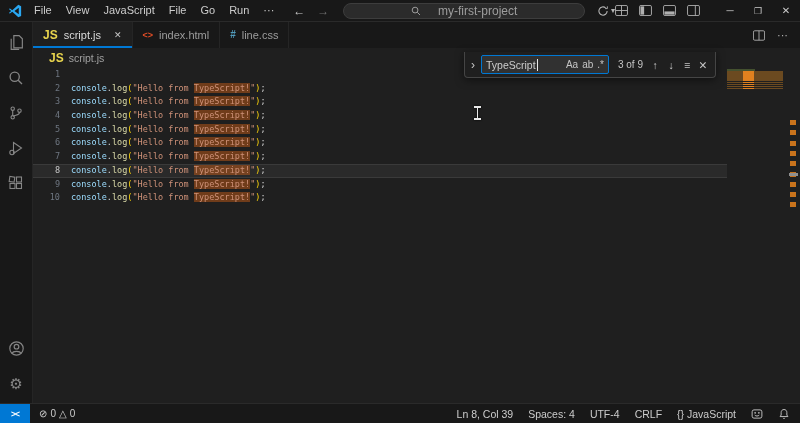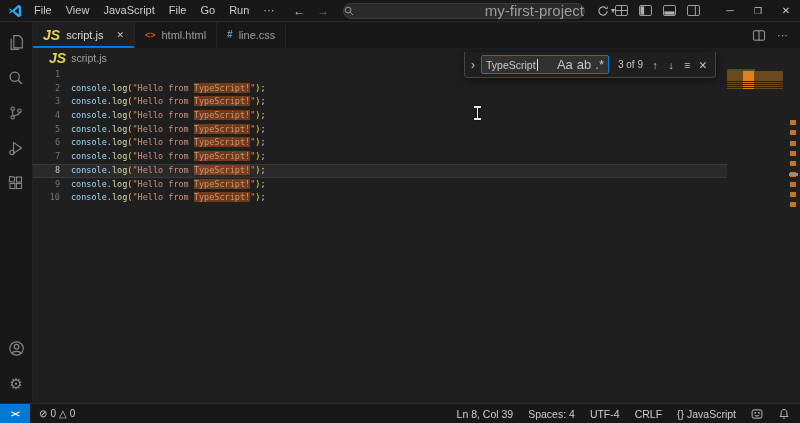--- a/index.html
+++ b/index.html
@@ -6,42 +6,42 @@
   html,body { width:800px; height:423px; overflow:hidden; }
   body { background:#1f1f1f; font-family:"Liberation Sans",sans-serif; color:#cccccc; font-size:11px; position:relative; }
 
   
   .titlebar { height:22px; background:#181818; border-bottom:1px solid #2a2a2a; display:flex; align-items:center; }
   .logo { margin:0 5px 0 8px; display:flex; }
   .menus { display:flex; }
   .menu-item { padding:0 7px; line-height:21px; color:#cccccc; cursor:default; }
   .nav { margin-left:12px; display:flex; gap:12px; font-size:12px; }
   .nav .fwd { color:#6e6e6e; }
-  .command-center { width:272px; height:16px; margin-left:14px; background:#2b2b2b; border:1px solid #3d3d3d; border-radius:8px; display:flex; align-items:center; justify-content:space-between; gap:17px; color:#9d9d9d; font-size:15px; }
+  .command-center { width:272px; height:16px; margin-left:14px; background:#2b2b2b; border:1px solid #3d3d3d; border-radius:8px; display:flex; align-items:center; justify-content:center; gap:17px; color:#9d9d9d; font-size:12px; }
   .sync { margin-left:12px; display:flex; align-items:center; gap:2px; color:#b6b6b6; }
   .sync .chev { font-size:8px; }
   .layout-group { margin-left:auto; display:flex; gap:11px; align-items:center; margin-right:16px; }
   .win-controls { display:flex; height:22px; }
   .win-btn { width:28px; display:flex; align-items:center; justify-content:center; font-size:10px; color:#cccccc; }
 
   
   .main { display:flex; height:381px; }
   .activitybar { width:33px; background:#181818; border-right:1px solid #252525; display:flex; flex-direction:column; align-items:center; padding:3px 0 2px; }
   .act-icon { width:33px; height:35px; display:flex; align-items:center; justify-content:center; color:#868686; }
   .act-spacer { flex:1; }
 
   .editor-group { flex:1; position:relative; background:#1f1f1f; min-width:0; }
   .tabbar { height:27px; background:#181818; display:flex; align-items:stretch; border-bottom:1px solid #1f1f1f; }
   .tab { display:flex; align-items:center; padding:0 10px; gap:6px; color:#9d9d9d; background:#181818; border-right:1px solid #252525; position:relative; }
   .tab.active { background:#1f1f1f; color:#dadada; }
   .tab.active::after { content:''; position:absolute; left:0; right:0; bottom:0; height:2px; background:#0078d4; }
   .tab-close { font-size:9px; margin-left:7px; color:#c6c6c6; }
   .tab-actions { margin-left:auto; display:flex; align-items:center; gap:12px; padding-right:12px; color:#b6b6b6; }
   .file-ico { font-weight:bold; line-height:1; }
-  .ico-js { color:#e8d44d; font-size:14px;font-style:italic; }
+  .ico-js { color:#e8d44d; font-size:12px; }
   .ico-html { color:#e44d26; font-size:9px; }
   .ico-css { color:#519aba; font-size:10px; }
   .breadcrumb { height:17px; display:flex; align-items:center; padding-left:16px; gap:5px; font-size:10.5px; color:#a0a0a0; }
 
   
   .code-area { position:absolute; top:44px; left:0; right:0; bottom:0; font-family:"DejaVu Sans Mono",monospace; font-size:8.5px; }
   .lines { position:absolute; top:2px; left:0; right:73px; }
   .line { display:flex; height:13.7px; line-height:13.7px; }
   .ln { width:27px; text-align:right; color:#6e7681; flex:none; }
   .code { margin-left:11px; white-space:pre; }
@@ -57,21 +57,21 @@
   .ruler { position:absolute; top:0; right:0; width:13px; bottom:0; }
   .ruler .m { position:absolute; left:3px; width:6px; height:5px; background:#c9731c; }
   .ruler .c { position:absolute; left:2px; width:9px; height:3px; background:#8f8f8f; }
 
   
   .find { position:absolute; top:30px; right:84px; width:252px; height:26px; background:#1f1f1f; border:1px solid #454545; border-top:none; border-radius:0 0 4px 4px; display:flex; align-items:center; padding:0 4px; gap:4px; box-shadow:0 2px 8px rgba(0,0,0,.5); font-family:"Liberation Sans",sans-serif; z-index:5; }
   .find-chevron { color:#c5c5c5; font-size:12px; padding:0 2px; }
   .find-input { width:152px; height:19px; background:#313131; border:1px solid #0078d4; border-radius:2px; display:flex; align-items:center; padding:0 4px; font-size:10.5px; color:#cccccc; }
   .caret { display:inline-block; width:1px; height:12px; background:#e8e8e8; margin-left:1px; }
   .find-opts { margin-left:auto; display:flex; gap:4px; }
-  .fopt { font-size:13px; color:#c5c5c5; }
+  .fopt { font-size:10px; color:#c5c5c5; }
   .fopt.word { }
   .find-results { font-size:10px; color:#c5c5c5; margin-left:5px; white-space:nowrap; }
   .find-btns { margin-left:auto; display:flex; }
   .find-btn { width:16px; text-align:center; color:#c5c5c5; font-size:10.5px; }
 
   
   .ibeam { position:absolute; left:440px; top:84px; width:9px; height:14px; z-index:9; filter:drop-shadow(0 0 1px rgba(0,0,0,.9)); }
   .ibeam i { position:absolute; background:#e8e8e8; }
   .ibeam .v { left:3.5px; top:0; width:1.6px; height:14px; }
   .ibeam .t { left:1px; top:0; width:7px; height:1.6px; }
@@ -199,21 +199,21 @@
   <div class="editor-group">
     <div class="tabbar">
       <div id="tabs" style="display:flex;">
           <div class="tab active">
             <span class="file-ico ico-js">JS</span>
             <span>script.js</span>
             <span class="tab-close">✕</span>
           </div>
           <div class="tab">
             <span class="file-ico ico-html">&lt;&gt;</span>
-            <span>html.html</span>
+            <span>index.html</span>
           </div>
           <div class="tab">
             <span class="file-ico ico-css">#</span>
             <span>line.css</span>
           </div>
         </div>
       <div class="tab-actions">
         <svg class="ic" width="12" height="11" viewBox="0 0 14 12" fill="none" stroke="#b6b6b6">
             <rect x="0.5" y="0.5" width="13" height="11" rx="1.5"></rect>
             <path d="M7 .5v11"></path>

